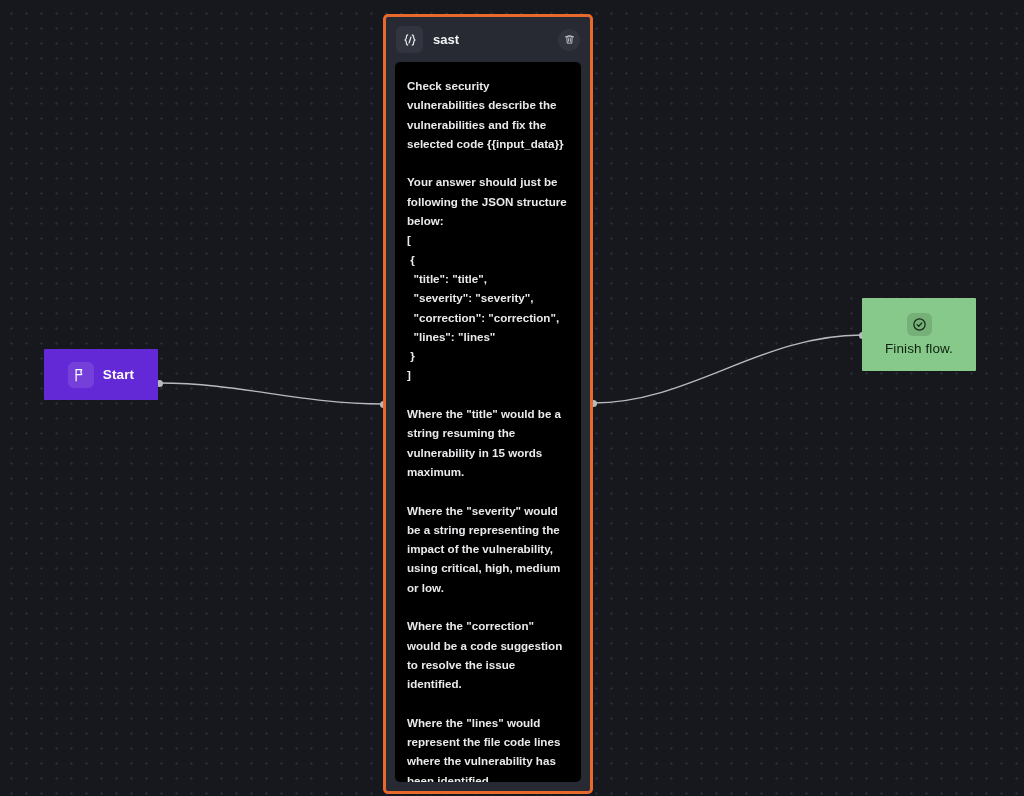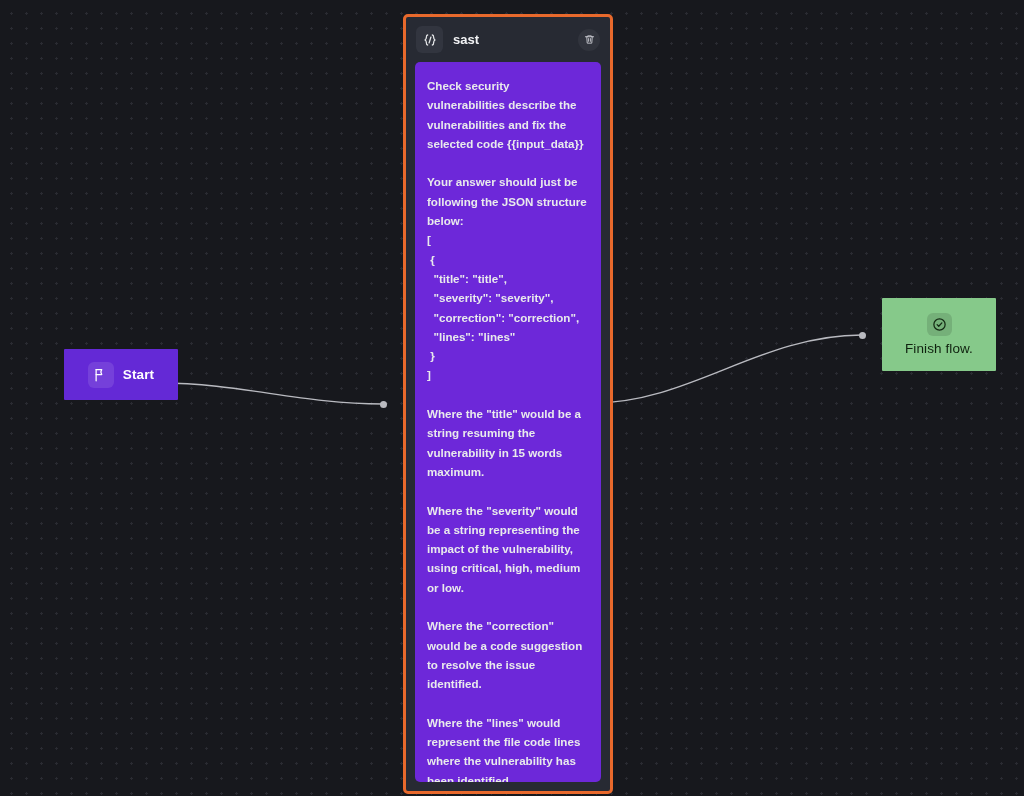--- a/index.html
+++ b/index.html
@@ -32,21 +32,20 @@
     left: 0; top: 0;
     width: 1024px;
     height: 796px;
     pointer-events: none;
   }
 
   
   .node {
     position: absolute;
     box-sizing: border-box;
-    margin-left: 20px;
   }
 
   
   .node-start {
     left: 44px;
     top: 349px;
     width: 114px;
     height: 51px;
     background: #6429d6;
     display: flex;
@@ -137,21 +136,21 @@
     background: #31343d;
     display: flex;
     align-items: center;
     justify-content: center;
     flex: 0 0 auto;
     cursor: pointer;
   }
   .prompt-body {
     margin: 0 9px 9px 9px;
     flex: 1 1 auto;
-    background: #6d28d9;
+    background: #000000;
     border-radius: 5px;
     padding: 14px 12px 12px 12px;
     overflow: hidden;
     box-sizing: border-box;
   }
   .prompt-text {
     color: #e9eaec;
     font-size: 11.6px;
     line-height: 19.3px;
     font-weight: 600;

